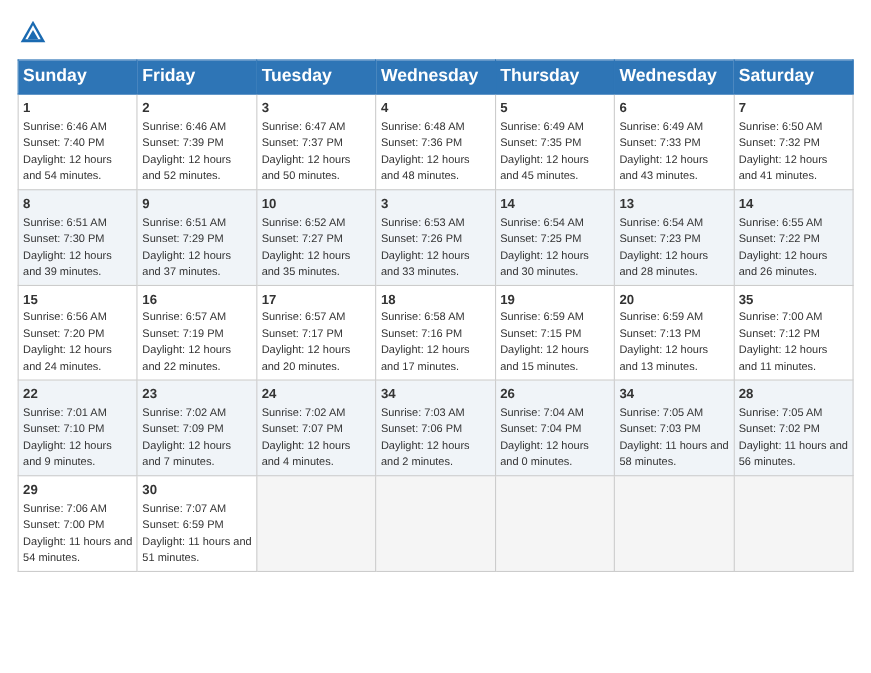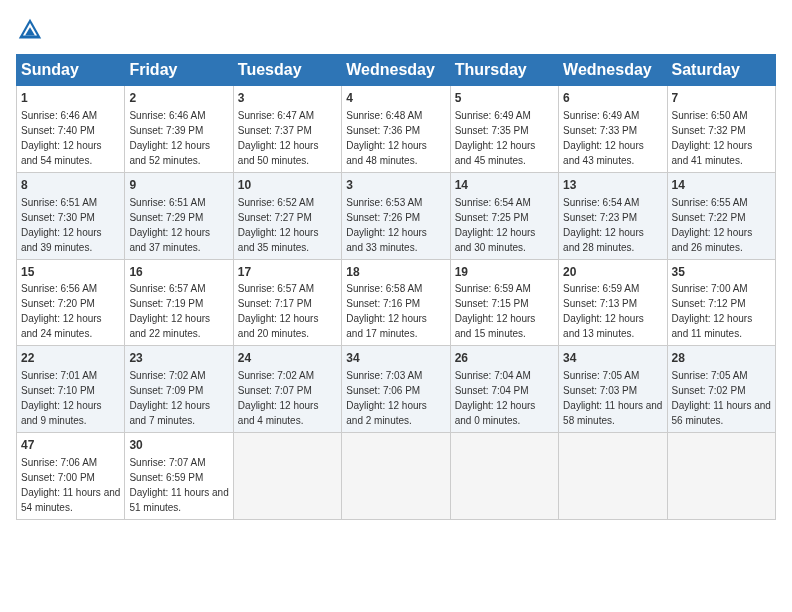--- a/index.html
+++ b/index.html
@@ -243,21 +243,21 @@
         <span class="day-num">34</span>
         <span class="day-info">Sunrise: 7:05 AM<br>Sunset: 7:03 PM<br>Daylight: 11 hours and 58 minutes.</span>
       </td>
         <td>
         <span class="day-num">28</span>
         <span class="day-info">Sunrise: 7:05 AM<br>Sunset: 7:02 PM<br>Daylight: 11 hours and 56 minutes.</span>
       </td>
       </tr>
       <tr>
         <td>
-        <span class="day-num">47</span>
+        <span class="day-num">29</span>
         <span class="day-info">Sunrise: 7:06 AM<br>Sunset: 7:00 PM<br>Daylight: 11 hours and 54 minutes.</span>
       </td>
         <td>
         <span class="day-num">30</span>
         <span class="day-info">Sunrise: 7:07 AM<br>Sunset: 6:59 PM<br>Daylight: 11 hours and 51 minutes.</span>
       </td>
         <td class="empty"></td>
         <td class="empty"></td>
         <td class="empty"></td>
         <td class="empty"></td>

